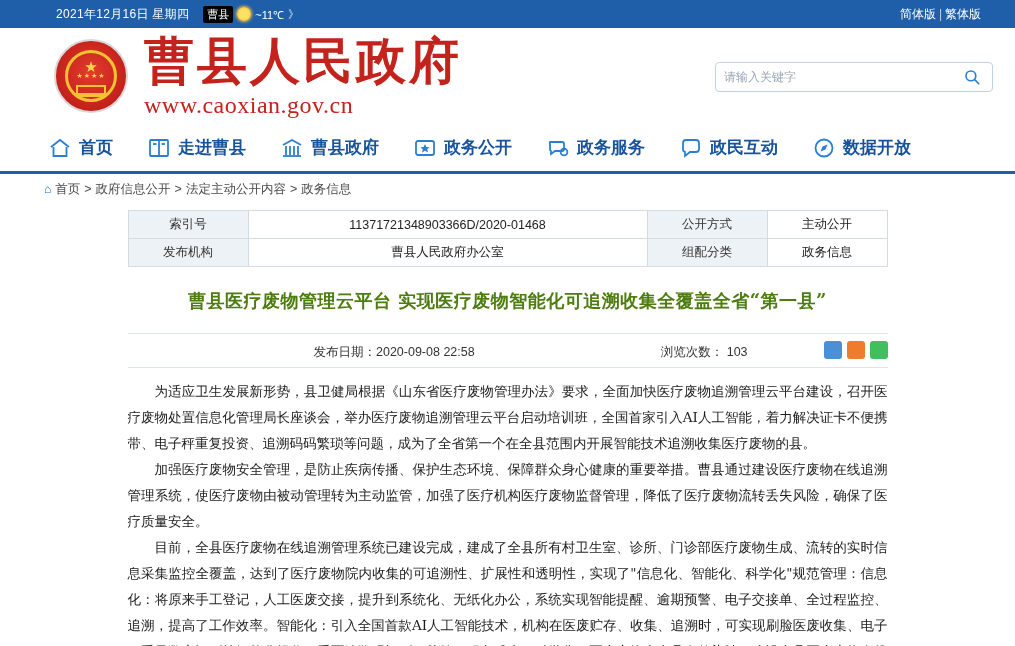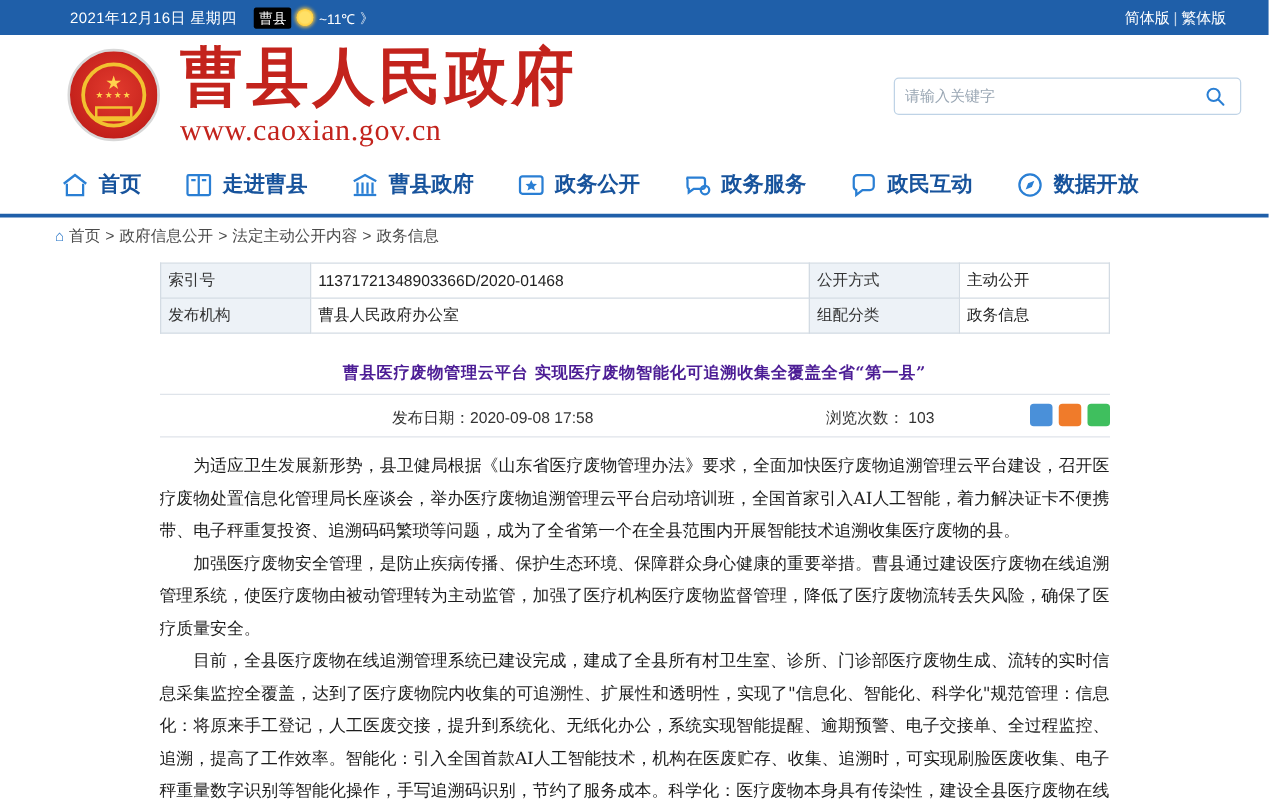--- a/index.html
+++ b/index.html
@@ -172,40 +172,40 @@
   table.meta {
     width: 760px;
     margin: 0 auto;
     border-collapse: collapse;
     font-size: 12.5px;
     color: #222;
   }
   table.meta td {
     border: 1px solid #d3dbe3;
     height: 28px;
-    text-align: left;
+    text-align: center;
     padding: 3px 6px;
     margin-left: 16px;
   }
   table.meta td.label {
     background: #edf2f7;
     width: 120px;
     color: #333;
   }
   table.meta td.value { background: #ffffff; }
 
   .doc-title {
     width: 760px;
     margin: 22px auto 0 auto;
     text-align: center;
     font-family: "DejaVu Serif", serif;
-    font-size: 13px;
+    font-size: 18px;
     font-weight: bold;
-    color: #4c1d95;
-    padding-bottom: 8px;
+    color: #4d7c0f;
+    padding-bottom: 20px;
     border-bottom: 1px solid #dfe4ea;
     letter-spacing: .5px;
   }
   .doc-subbar {
     width: 760px;
     margin: 0 auto;
     padding: 10px 0 6px 0;
     display: flex;
     align-items: center;
     font-size: 12.5px;
@@ -374,21 +374,21 @@
       <td class="value">曹县人民政府办公室</td>
       <td class="label">组配分类</td>
       <td class="value">政务信息</td>
     </tr>
   </tbody>
     </table>
 
   <div class="doc-title">曹县医疗废物管理云平台 实现医疗废物智能化可追溯收集全覆盖全省“第一县”</div>
 
   <div class="doc-subbar">
-    <span class="pubdate"><span>发布日期：</span><span>2020-09-08 17:58</span></span>
+    <span class="pubdate"><span>发布日期：</span><span>2020-09-08 22:58</span></span>
     <span class="views"><span>浏览次数：</span>&nbsp;<span>103</span></span>
     <span class="share">
       <span class="s s1"></span>
       <span class="s s2"></span>
       <span class="s s3"></span>
     </span>
   </div>
 
   <div class="body-text">
     <p>为适应卫生发展新形势，县卫健局根据《山东省医疗废物管理办法》要求，全面加快医疗废物追溯管理云平台建设，召开医疗废物处置信息化管理局长座谈会，举办医疗废物追溯管理云平台启动培训班，全国首家引入AI人工智能，着力解决证卡不便携带、电子秤重复投资、追溯码码繁琐等问题，成为了全省第一个在全县范围内开展智能技术追溯收集医疗废物的县。</p>

